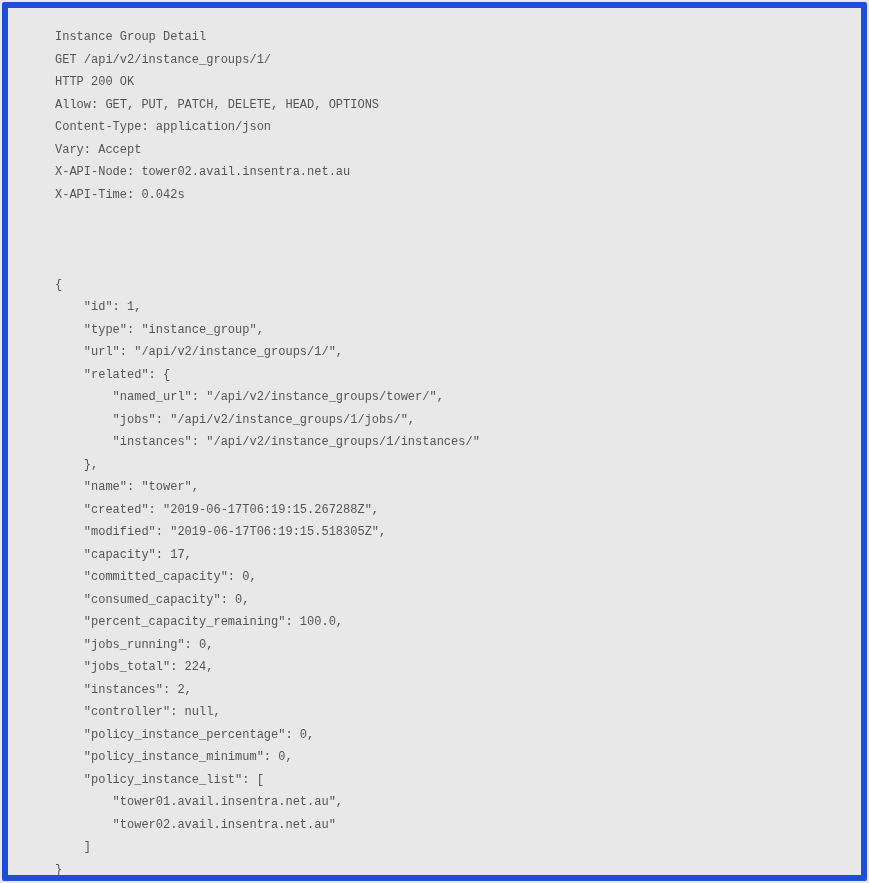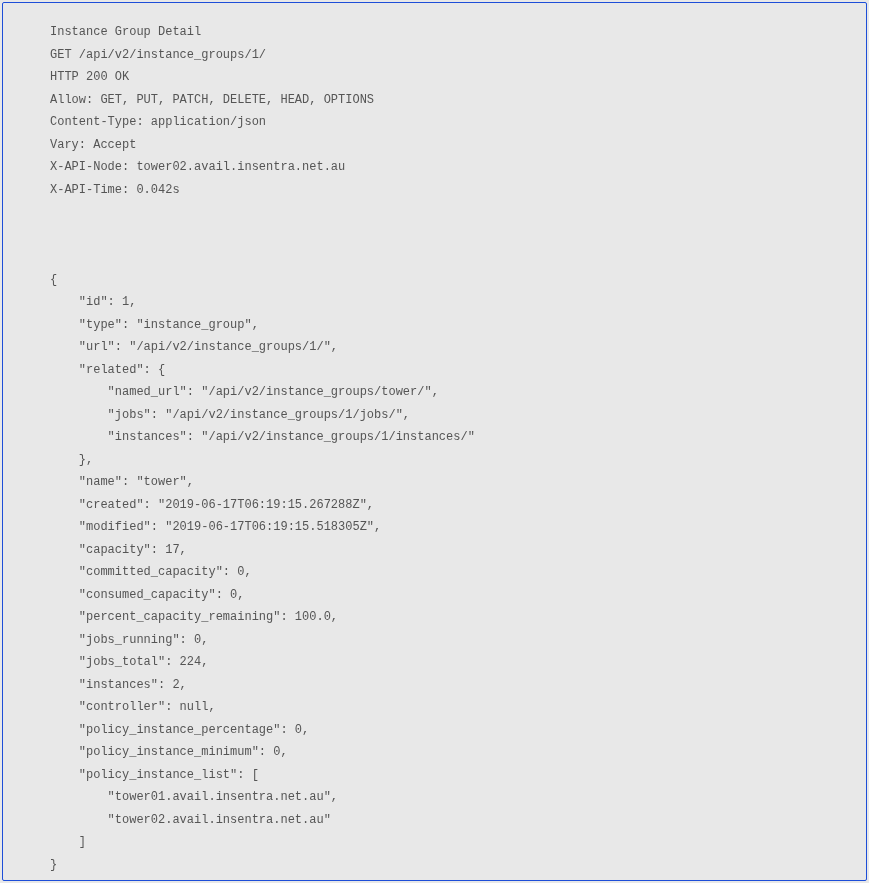--- a/index.html
+++ b/index.html
@@ -15,21 +15,21 @@
     }
     .outer {
       width: 869px;
       height: 883px;
       padding: 2px;
       background: #e8e8e8;
     }
     .response-block {
       background: #e8e8e8;
       padding: 18px 30px 20px 47px;
-      border: 1px solid #1d4ed8;
+      border: 6px solid #1d4ed8;
       border-radius: 2px;
       height: 100%;
       line-height: 22.5px;
       white-space: pre;
       overflow: hidden;
     }
   </style>
 </head>
 <body>
 

